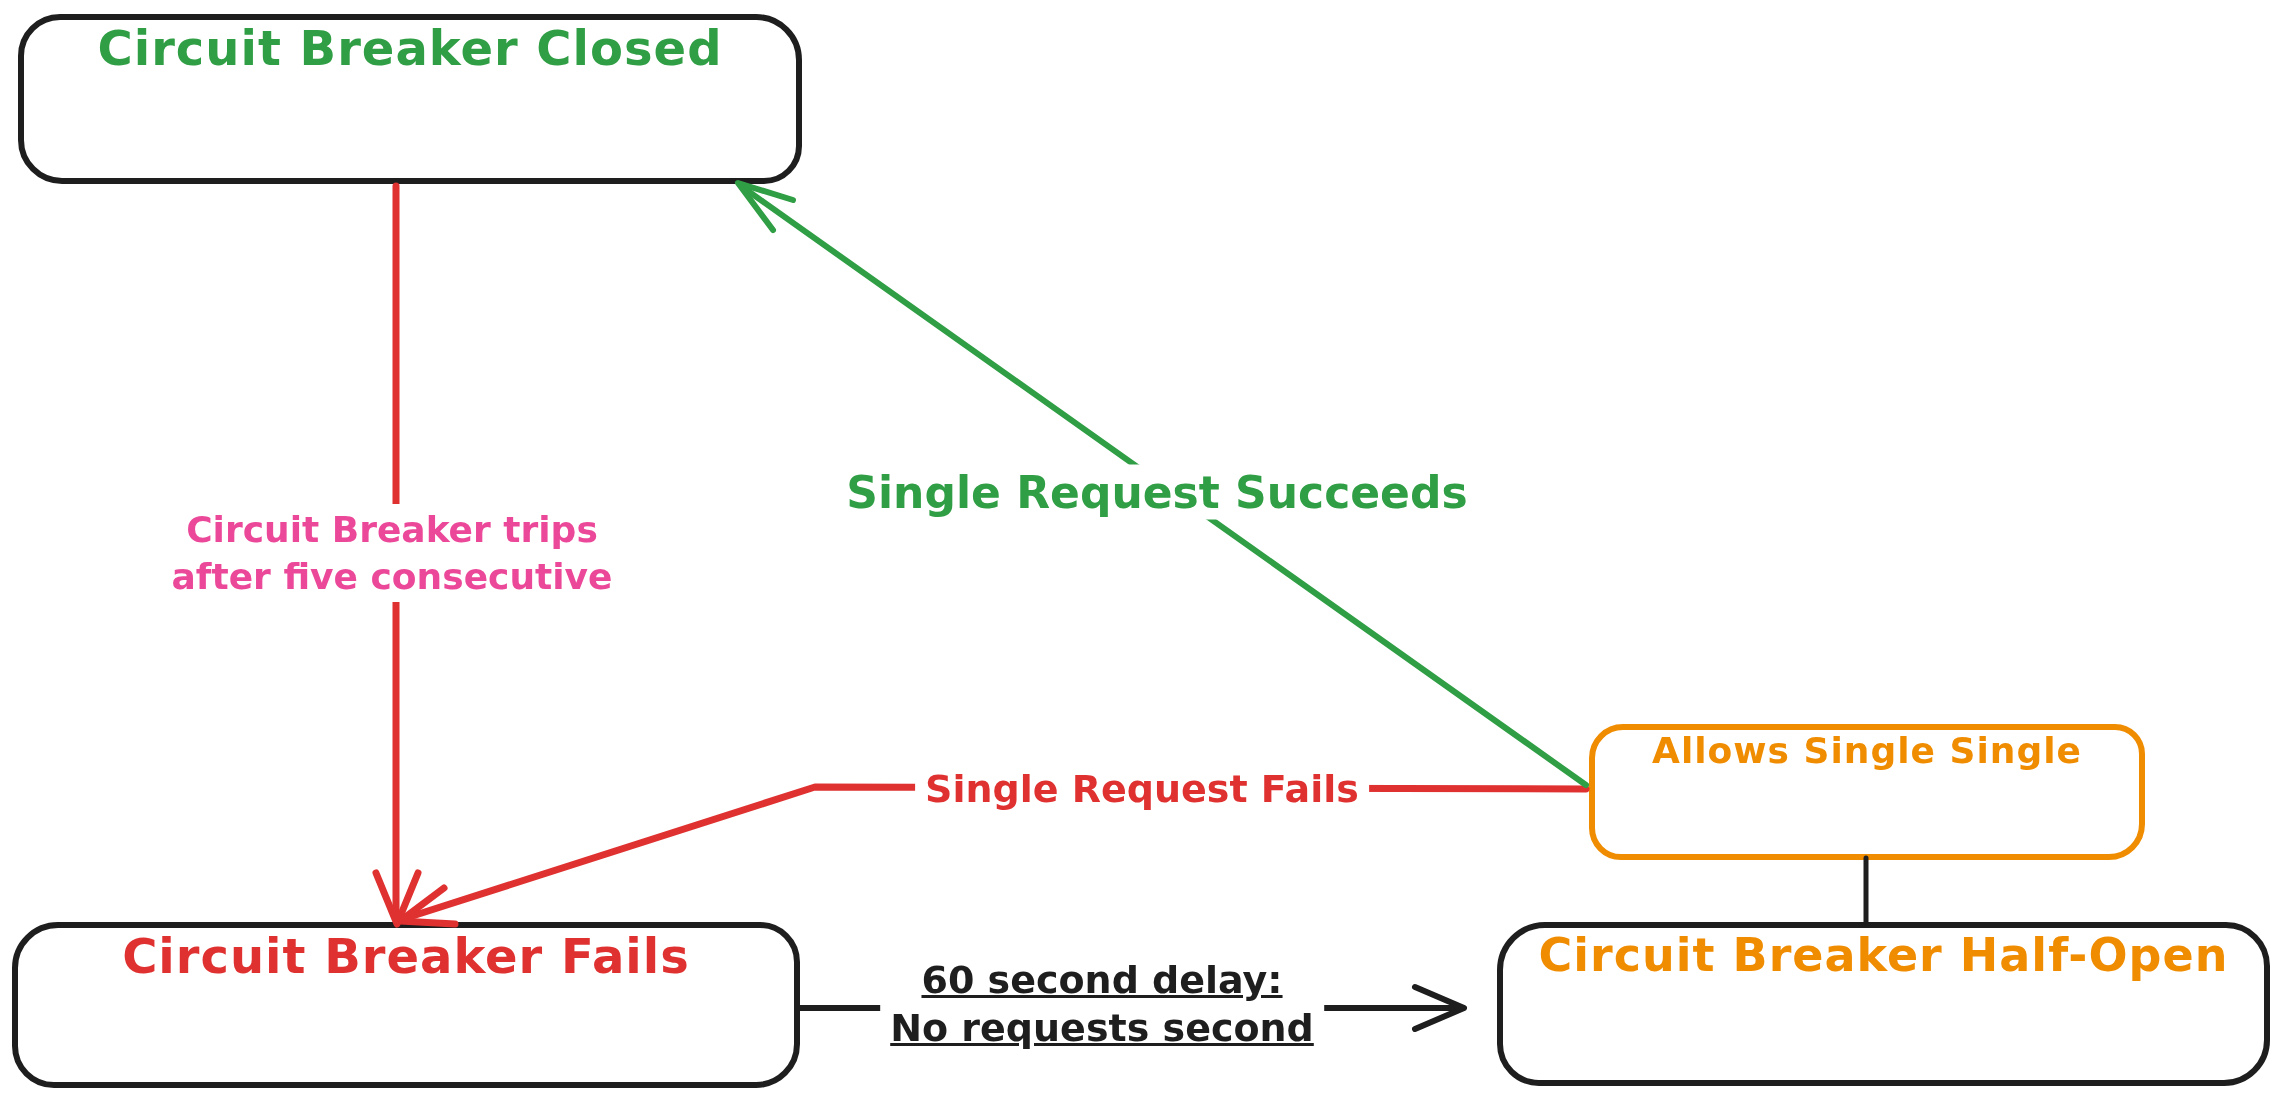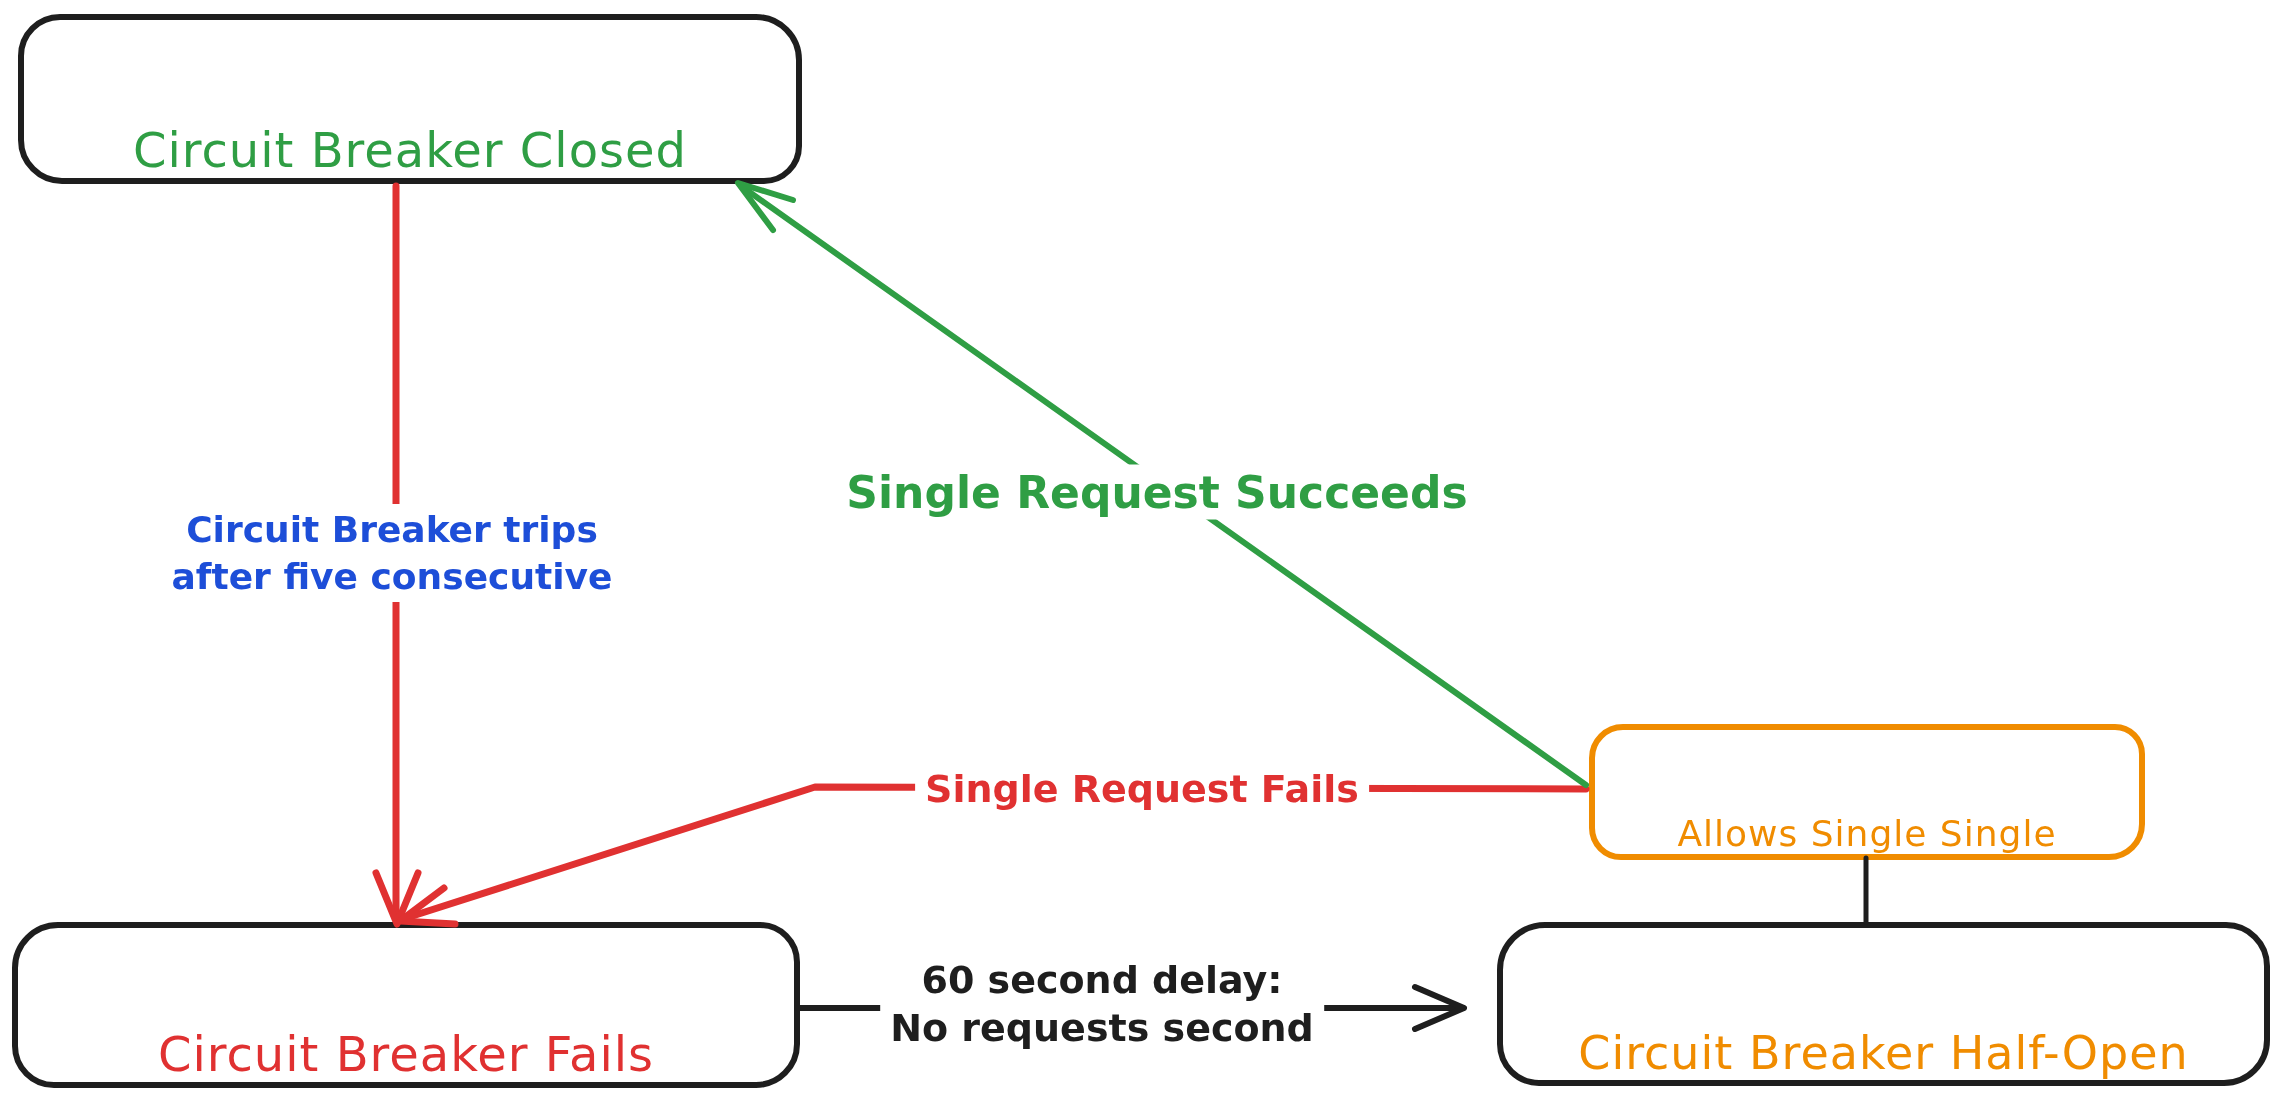--- a/index.html
+++ b/index.html
@@ -15,23 +15,23 @@
     font-family: "DejaVu Sans", "Liberation Sans", sans-serif;
     overflow: hidden;
   }
   
   .node {
     position: absolute;
     box-sizing: border-box;
     background: #ffffff;
     border: 6px solid #1e1e1e;
     display: flex;
-    align-items: flex-end;
+    align-items: flex-start;
     justify-content: center;
-    font-weight: normal;
+    font-weight: bold;
     letter-spacing: 1px;
     white-space: nowrap;
     z-index: 1;
   }
   .node-closed {
     left: 18px; top: 14px;
     width: 784px; height: 170px;
     border-radius: 42px 46px 38px 44px;
     font-size: 48px;
     color: #2f9e44;
@@ -84,37 +84,38 @@
     font-weight: bold;
     text-align: center;
     white-space: nowrap;
     padding: 2px 10px;
     z-index: 3;
   }
   .label-trip {
     left: 392px; top: 553px;
     font-size: 36px;
     line-height: 47px;
-    color: #1d4ed8;
+    color: #ec4899;
   }
   .label-succeeds {
     left: 1157px; top: 492px;
     font-size: 44px;
     color: #2f9e44;
   }
   .label-fails {
     left: 1142px; top: 789px;
     font-size: 38px;
     color: #e03131;
   }
   .label-delay {
     left: 1102px; top: 1004px;
     font-size: 38px;
     line-height: 48px;
     color: #1e1e1e;
+    text-decoration: underline;
   }
 </style>
 </head>
 <body>
 
 <div id="canvas">
 
   <div class="node node-closed">
     <span>Circuit Breaker Closed</span>
   </div>

